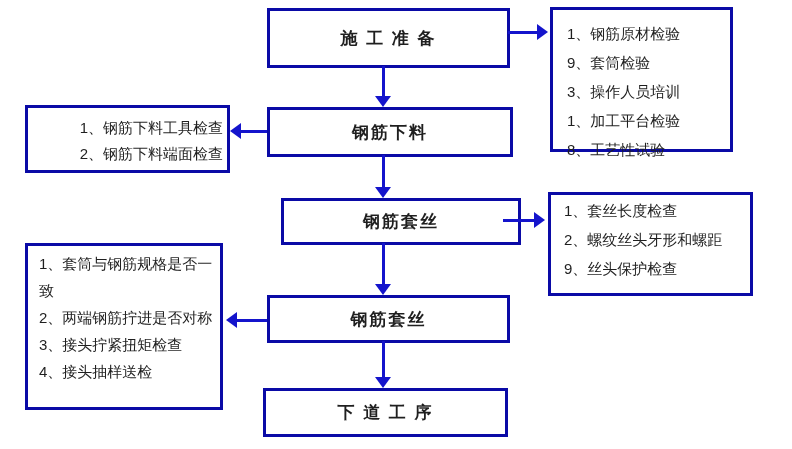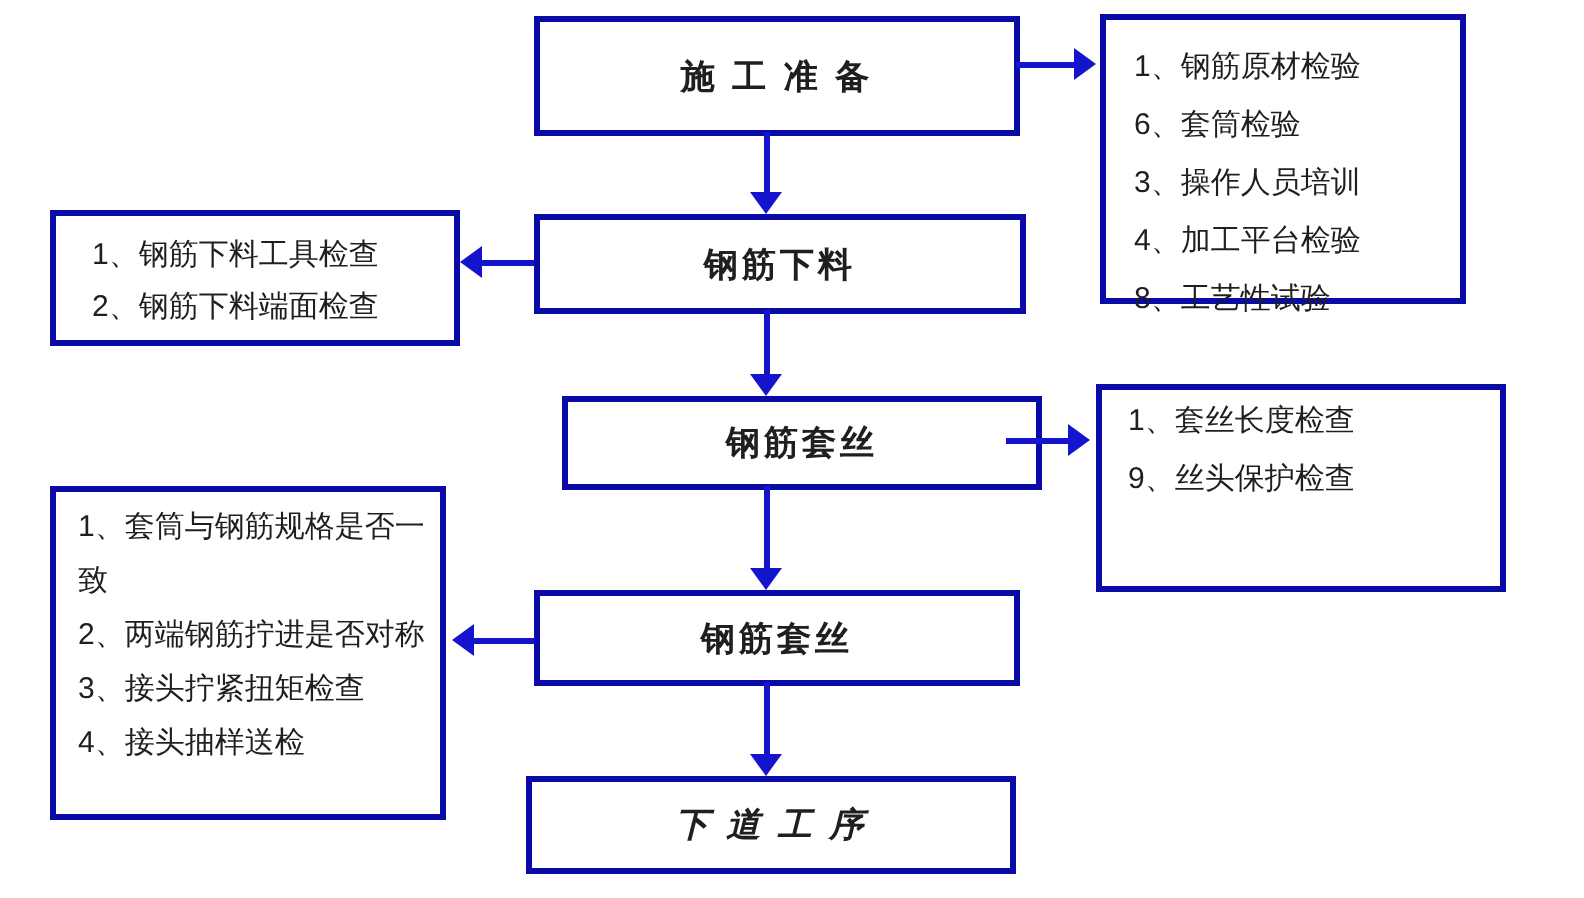--- a/index.html
+++ b/index.html
@@ -78,38 +78,39 @@
   </div>
 
   <div class="box main" style="left:265px;top:198px;width:240px;height:47px;margin-left:16px;">
     <span>钢筋套丝</span>
   </div>
 
   <div class="box main" style="left:267px;top:295px;width:243px;height:48px;">
     <span>钢筋套丝</span>
   </div>
 
-  <div class="box main" style="left:263px;top:388px;width:245px;height:49px;font-style:italic;">
+  <div class="box main" style="left:263px;top:388px;width:245px;height:49px;">
     <span>下 道 工 序</span>
   </div>
 
   <div class="box list" style="left:550px;top:7px;width:183px;height:145px;padding:9px 6px 0 14px;">
     <div class="li">1、钢筋原材检验</div>
-    <div class="li">6、套筒检验</div>
+    <div class="li">9、套筒检验</div>
     <div class="li">3、操作人员培训</div>
-    <div class="li">4、加工平台检验</div>
+    <div class="li">1、加工平台检验</div>
     <div class="li">8、工艺性试验</div>
   </div>
 
   <div class="box list" style="left:548px;top:192px;width:205px;height:104px;padding:1px 4px 0 13px;">
     <div class="li">1、套丝长度检查</div>
+    <div class="li">2、螺纹丝头牙形和螺距</div>
     <div class="li">9、丝头保护检查</div>
   </div>
 
-  <div class="box list" style="left:25px;top:105px;width:205px;height:68px;padding:7px 4px 0 18px;line-height:26px;">
+  <div class="box list" style="left:25px;top:105px;width:205px;height:68px;padding:7px 4px 0 18px;line-height:26px;text-align:right;">
     <div class="li">1、钢筋下料工具检查</div>
     <div class="li">2、钢筋下料端面检查</div>
   </div>
 
   <div class="box list" style="left:25px;top:243px;width:198px;height:167px;padding:4px 6px 12px 11px;line-height:27px;">
     <div class="li">1、套筒与钢筋规格是否一致</div>
     <div class="li">2、两端钢筋拧进是否对称</div>
     <div class="li">3、接头拧紧扭矩检查</div>
     <div class="li">4、接头抽样送检</div>
   </div>

